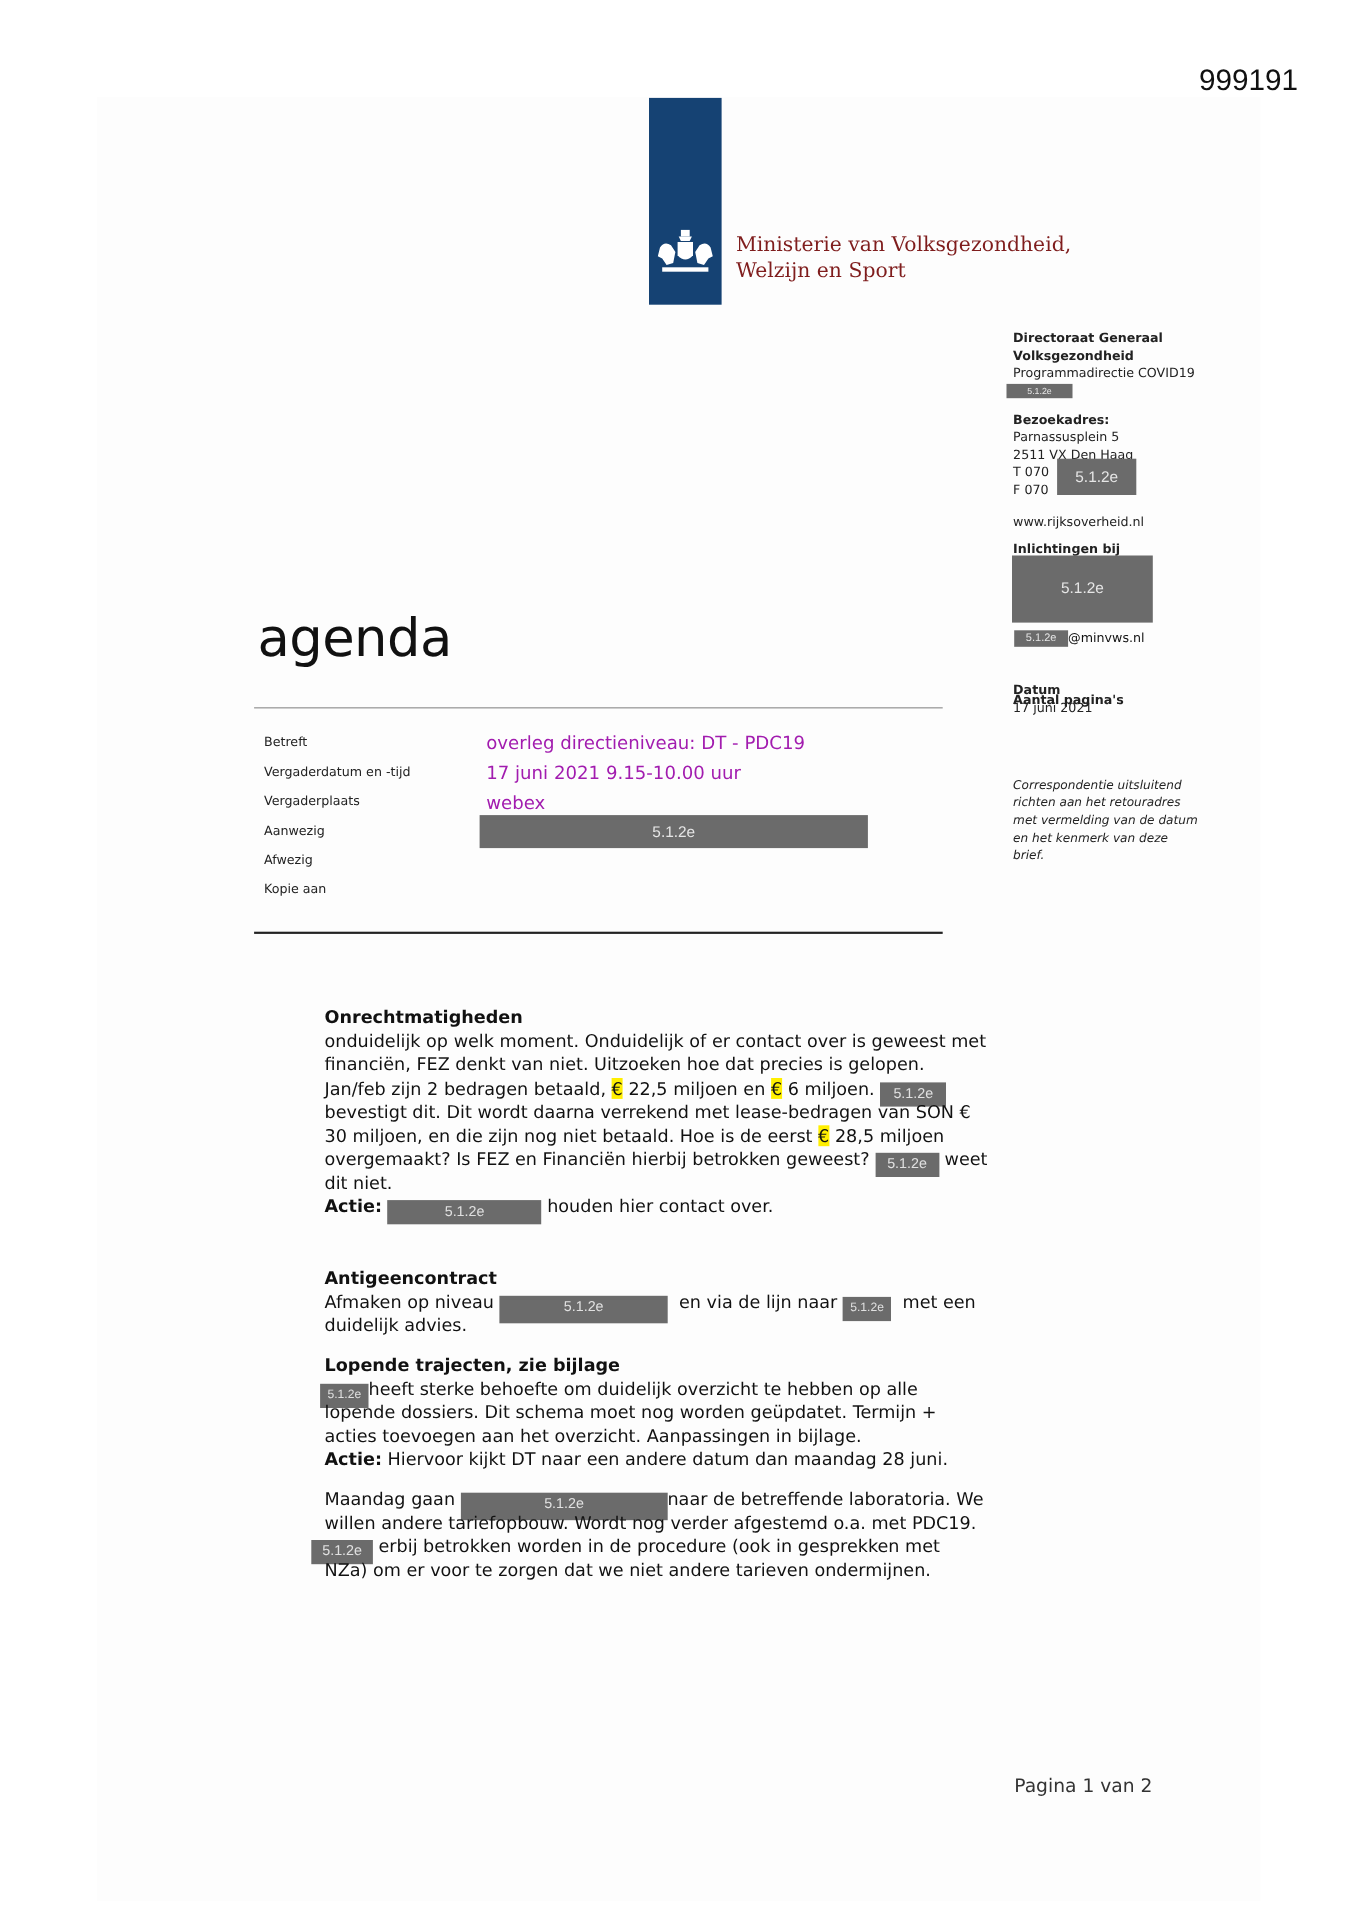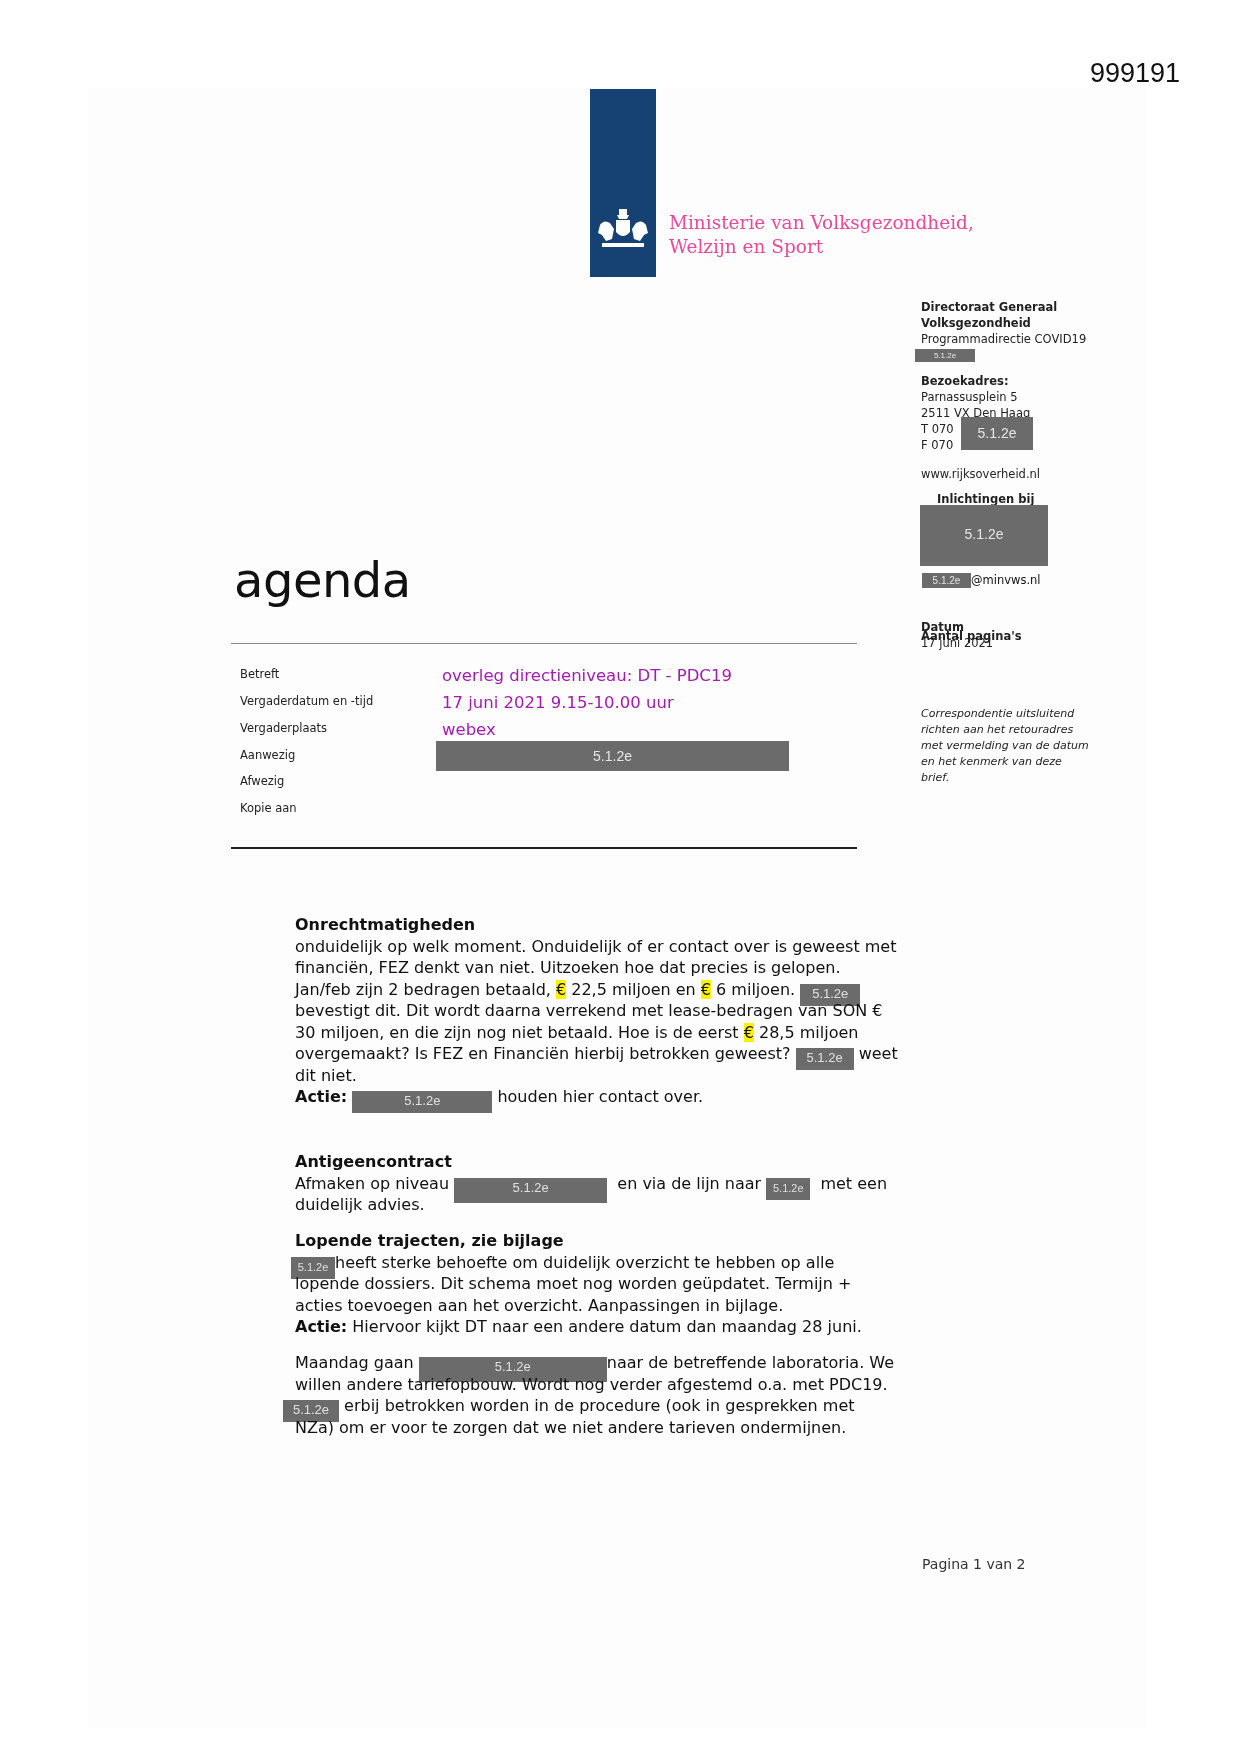--- a/index.html
+++ b/index.html
@@ -16,21 +16,21 @@
     position: absolute; left: 1090px; top: 58px;
     font-family: "Liberation Sans", sans-serif; font-size: 27px; color: #111;
   }
   .logo-bar {
     position: absolute; left: 590px; top: 89px; width: 66px; height: 188px;
     background: #154273;
   }
   .logo-bar svg { position: absolute; left: 4px; top: 118px; }
   .ministry {
     position: absolute; left: 669px; top: 211px;
-    font-family: "DejaVu Serif", serif; font-size: 18.5px; line-height: 24px; color: #ec4899;
+    font-family: "DejaVu Serif", serif; font-size: 18.5px; line-height: 24px; color: #7f1d1d;
   }
   .ministry div { white-space: nowrap; }
 
   .side { position: absolute; left: 921px; width: 240px; font-size: 11.5px; line-height: 16px; color: #222; }
   .side .b { font-weight: bold; }
   .redact {
     background: #6b6b6b; color: #e6e6e6; display: inline-block; text-align: center;
     font-family: "Liberation Sans", sans-serif; vertical-align: middle;
   }
   .abs { position: absolute; }
@@ -47,21 +47,21 @@
 
   .body-sec { position: absolute; left: 295px; width: 620px; font-size: 16px; line-height: 21.5px; color: #111; }
   .body-sec .h { font-weight: bold; }
   .line { white-space: nowrap; height: 21.5px; }
   .hl { background: #ffef00; }
   .r-inline {
     background: #6b6b6b; color: #e0e0e0; display: inline-block; text-align: center;
     font-family: "Liberation Sans", sans-serif; font-size: 13px; line-height: 20px; height: 22px;
     vertical-align: -3px;
   }
-  .footer-page { position: absolute; left: 922px; top: 1556px; font-size: 14px; color: #333; text-align: right; }
+  .footer-page { position: absolute; left: 922px; top: 1614px; font-size: 17px; color: #333; text-align: right; }
 </style>
 </head>
 <body>
 
 <div class="page-bg"></div>
 
 <div class="doc-id">999191</div>
 
 <div class="logo-bar">
   <svg width="58" height="46" viewBox="0 0 58 46">
@@ -91,21 +91,21 @@
   <div class="b">Bezoekadres:</div>
   <div>Parnassusplein 5</div>
   <div>2511 VX  Den Haag</div>
   <div>T  070</div>
   <div>F  070</div>
 </div>
 <div class="abs redact" style="left:961px; top:417px; width:72px; height:33px; font-size:14px; line-height:33px;">5.1.2e</div>
 
 <div class="side" style="top:466px;">www.rijksoverheid.nl</div>
 
-<div class="side b" style="top:491px; font-weight:bold;margin-left:16px;">Inlichtingen bij</div>
+<div class="side b" style="top:491px; font-weight:bold;">Inlichtingen bij</div>
 <div class="abs redact" style="left:920px; top:505px; width:128px; height:61px; font-size:14px; line-height:58px;">5.1.2e</div>
 
 <div class="abs" style="left:922px; top:572px; font-size:11.5px; line-height:16px; white-space:nowrap;">
   <span class="redact" style="width:49px; height:15px; font-size:10px; line-height:15px;">5.1.2e</span><span>@minvws.nl</span>
 </div>
 
 <div class="side" style="top:619px;">
   <div class="b">Datum</div>
   <div>17 juni 2021</div>
 </div>

